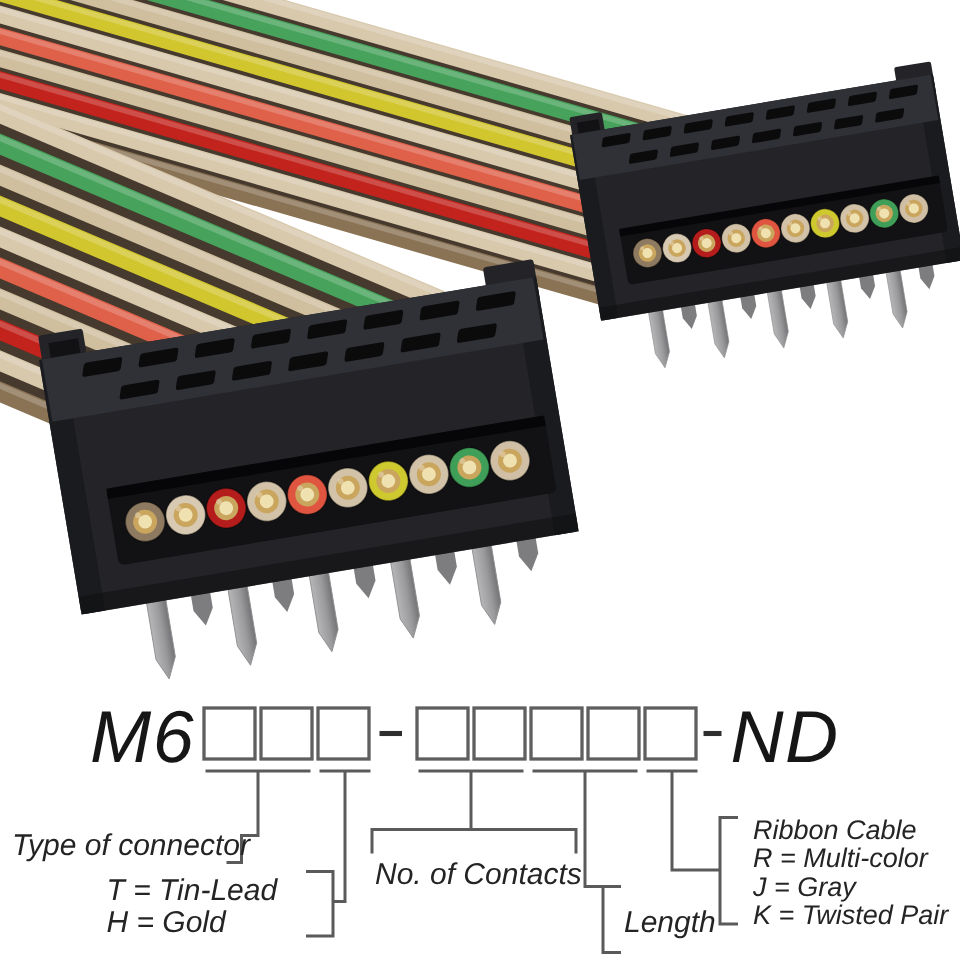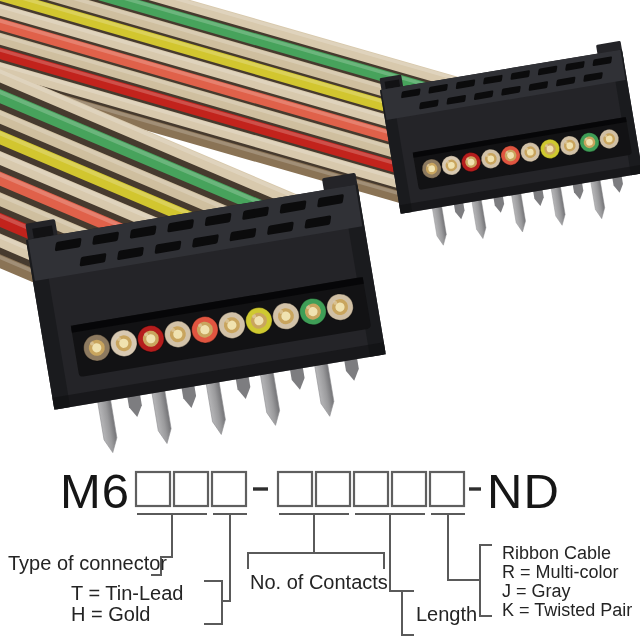--- a/index.html
+++ b/index.html
@@ -1,17 +1,17 @@
 <!DOCTYPE html>
 <html><head>
 <meta charset="utf-8">
 <style>
   html,body{margin:0;padding:0;background:#ffffff;}
   #stage{position:relative;width:640px;height:640px;background:#ffffff;overflow:hidden;
-         font-family:"Liberation Sans", sans-serif;}
+         font-family:"Liberation Sans", sans-serif;font-style:italic;}
   svg{display:block;}
   text{fill:#242424;}
   .pn{font-size:49px;fill:#161616;letter-spacing:1px;}
   .lbl{font-size:20px;}
   .lbl-s{font-size:18px;}
   .wire-line{stroke-linecap:round;}
   .diag-line{stroke:#5a5a5a;stroke-width:2;fill:none;}
   .pn-box{fill:#ffffff;stroke:#5f5f5f;stroke-width:2.2;}
   .dash{stroke:#2e2e2e;stroke-width:3.4;}
 </style>

